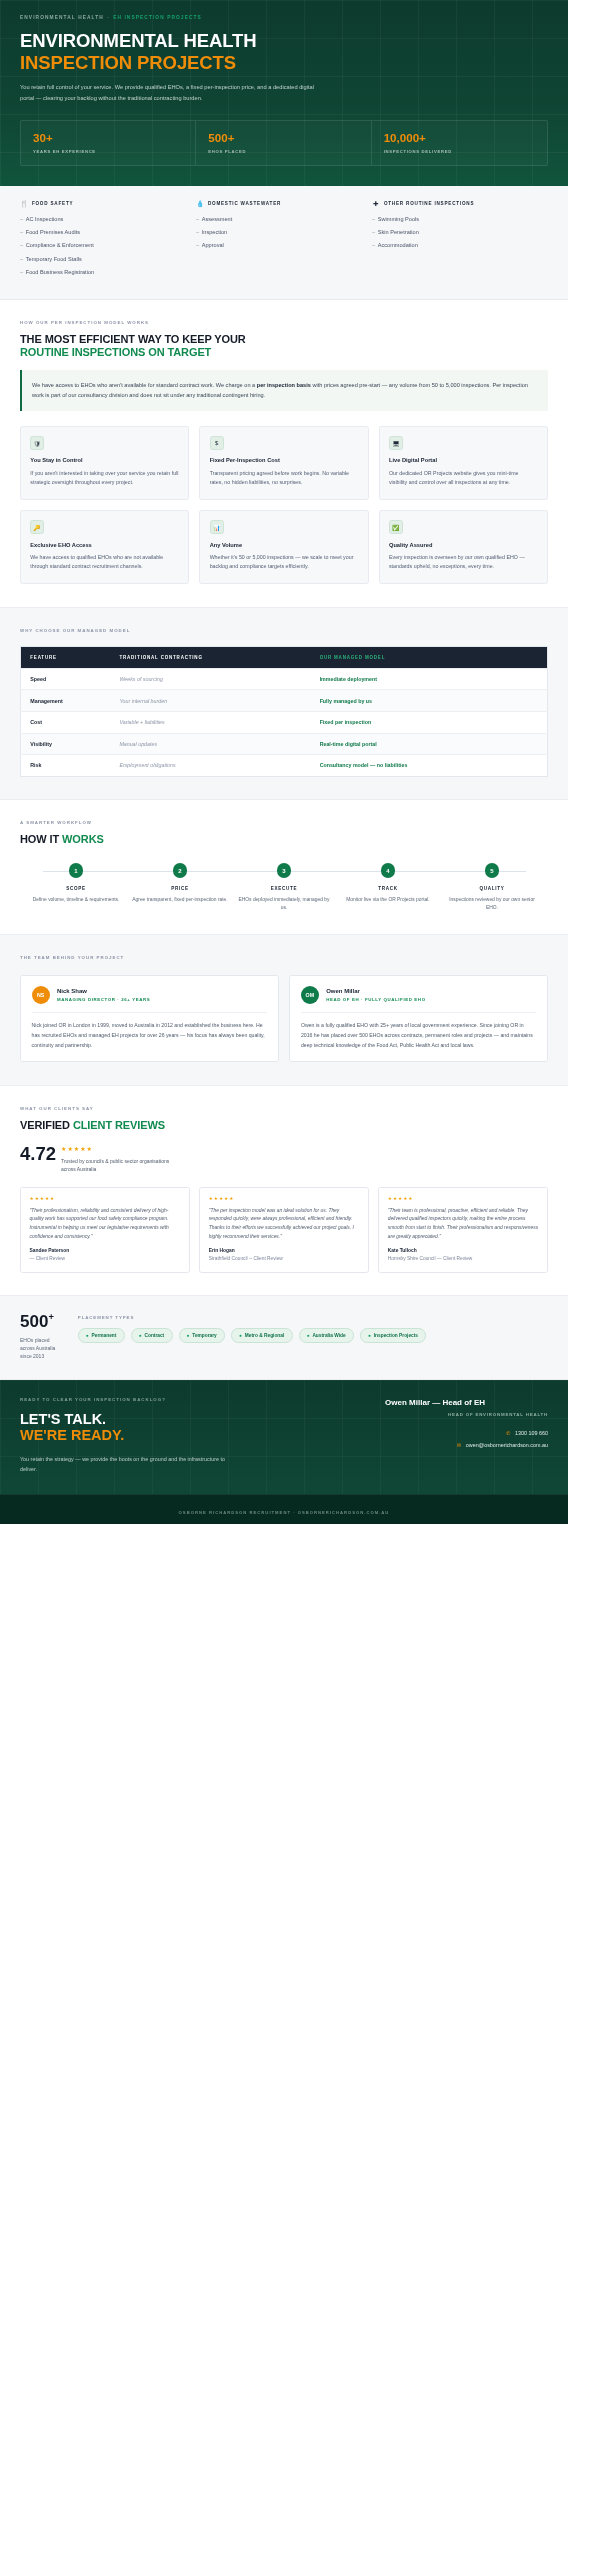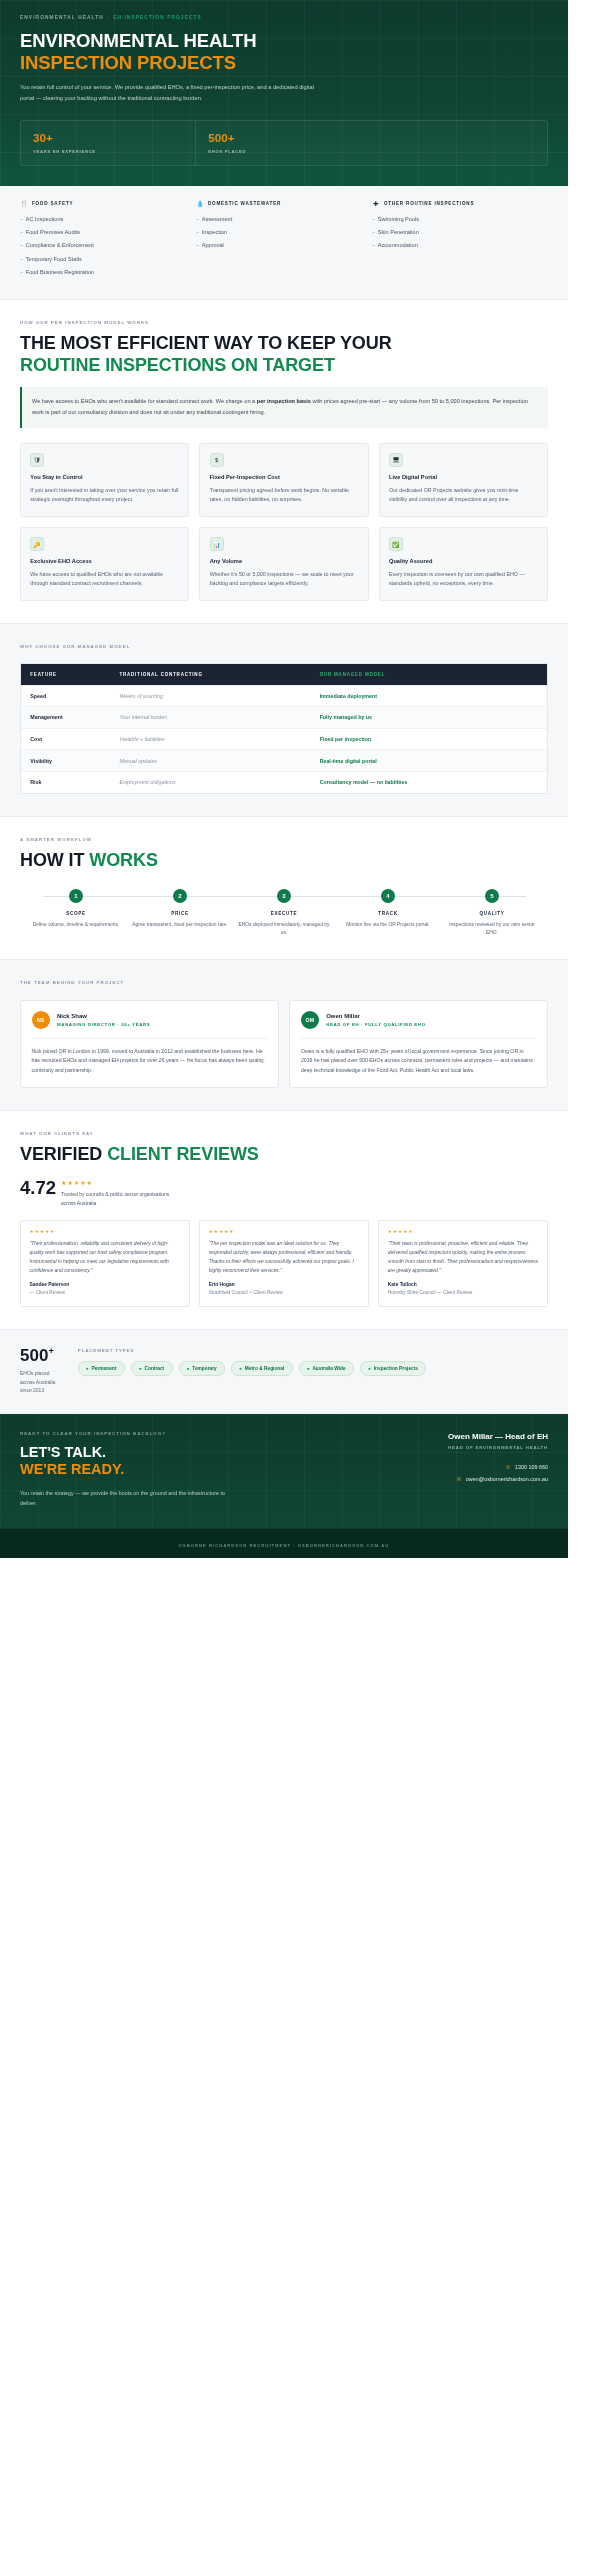--- a/index.html
+++ b/index.html
@@ -96,21 +96,21 @@
 
   
   .sec { padding: 20px 20px 22.5px 20px; }
   .sec.alt { background: #f6f7f9; border-top: 0.7px solid #eaedf2; border-bottom: 0.7px solid #eaedf2; }
   .eyebrow {
     font-size: 4.4px; letter-spacing: 1px; font-weight: 700;
     color: #8a93a6; margin-bottom: 8px;
   }
   h2.sec-title {
     font-family: "Liberation Sans Narrow", "Liberation Sans", sans-serif;
-    font-weight: 700; font-size: 18px; line-height: 1.2;
+    font-weight: 700; font-size: 11px; line-height: 1.2;
     color: #141b27; letter-spacing: -0.1px;
   }
   h2.sec-title .grn { color: #108a4e; }
   h2.sec-title .blk { color: #141b27; }
 
   
   .callout {
     margin-top: 10.6px;
     background: #f2f7f4;
     border-left: 2px solid #0f6b42;
@@ -247,21 +247,21 @@
   .cta-inner { position: relative; z-index: 2; display: flex; gap: 20px; }
   .cta-left { flex: 1.25; }
   .cta-eyebrow { font-size: 4.4px; letter-spacing: 1px; font-weight: 700; color: #83a094; margin-bottom: 8.6px; }
   .cta h2 {
     font-family: "Liberation Sans Narrow", "Liberation Sans", sans-serif;
     font-weight: 700; font-size: 14.5px; line-height: 1.16; color: #fff;
   }
   .cta h2 .or { color: #ef8c08; display: block; }
   .cta p { margin-top: 10px; font-size: 5.4px; line-height: 1.85; color: #bacdc5; max-width: 218px; }
   .cta-right { flex: 1; text-align: right; padding-top: 1.3px; }
-  .cta-person { font-size: 8px; font-weight: 700; color: #fff; }
+  .cta-person { font-size: 8px; font-weight: 700; color: #fff; text-align: center; }
   .cta-person-role { margin-top: 4.6px; font-size: 4.4px; letter-spacing: 0.8px; font-weight: 700; color: #8fb0a3; }
   .cta-contact { margin-top: 13.2px; font-size: 5.4px; color: #dfe9e5; }
   .cta-contact .row { display: flex; justify-content: flex-end; align-items: center; gap: 4.6px; margin-top: 6px; }
   .cta-contact .ico { color: #ef8c08; font-size: 5.3px; }
 
   
   .footer {
     background: #062a20; padding: 8.6px 20px; text-align: center;
     border-top: 0.7px solid rgba(255,255,255,0.07);
   }
@@ -286,20 +286,24 @@
       <p class="lede">You retain full control of your service. We provide qualified EHOs, a fixed per-inspection price, and a dedicated digital portal — clearing your backlog without the traditional contracting burden.</p>
 
       <div class="stats">
         <div class="stat">
           <div class="stat-num">30+</div>
           <div class="stat-label">YEARS EH EXPERIENCE</div>
         </div>
         <div class="stat">
           <div class="stat-num">500+</div>
           <div class="stat-label">EHOS PLACED</div>
+        </div>
+        <div class="stat">
+          <div class="stat-num">10,000+</div>
+          <div class="stat-label">INSPECTIONS DELIVERED</div>
         </div>
       </div>
     </div>
   </section>
 
   <section class="services">
     <div>
       <div class="svc-head">
         <span class="svc-ico">🍴</span>
         <span class="svc-title">FOOD SAFETY</span>

